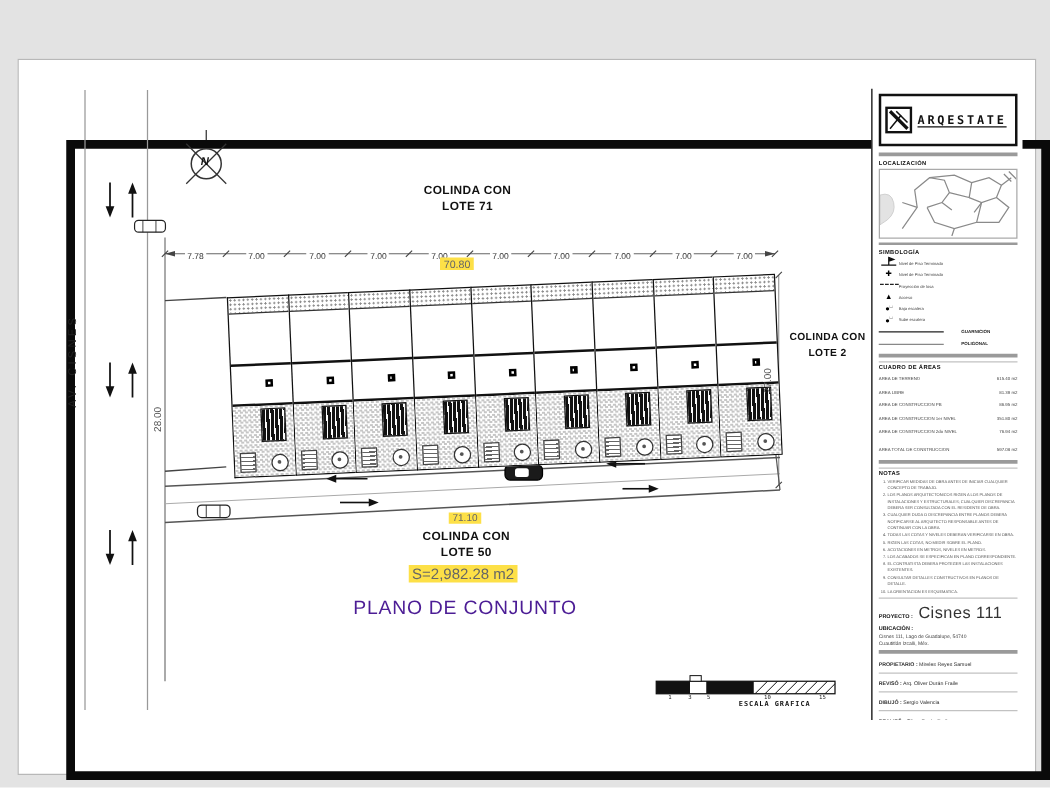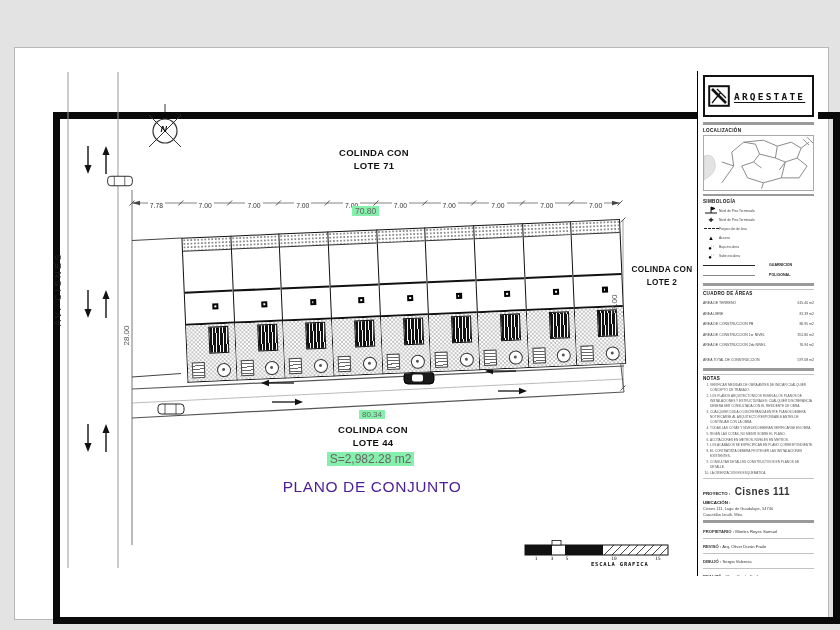--- a/index.html
+++ b/index.html
@@ -8,21 +8,21 @@
   .frame{position:absolute;left:38px;top:64px;width:787px;height:512px;border:7px solid #0a0a0a;box-sizing:border-box;}
   svg.linework{position:absolute;left:0;top:0;pointer-events:none;}
 
   
   .lbl{position:absolute;white-space:nowrap;}
   .colinda{font-size:9.5px;font-weight:600;text-align:center;line-height:13px;letter-spacing:.3px;color:#111;}
   .colinda span{display:block;}
   .dim-row{position:absolute;left:132px;top:196px;width:488px;height:13px;display:flex;}
   .dim-cell{flex:1;text-align:center;line-height:13px;}
   .dim-cell span{font-size:6.8px;color:#333;background:#fff;padding:0 2px;}
-  .graybox{background:#86efac;color:#666;padding:0 3px;}
+  .graybox{background:#fde047;color:#666;padding:0 3px;}
   .vtext{position:absolute;text-align:center;transform:rotate(-90deg);}
   .dimv{font-size:8px;color:#555;}
   .plano-title{font-size:15.5px;letter-spacing:.6px;text-align:center;color:#4c1d95;}
   .area-s{font-size:12px;text-align:center;}
   .scale-num{position:absolute;font-family:"DejaVu Sans Mono",monospace;font-size:4.5px;color:#222;transform:translateX(-50%);}
   .escala-graf{position:absolute;font-family:"DejaVu Sans Mono",monospace;font-weight:bold;font-size:5.5px;letter-spacing:.8px;color:#111;}
   .north-n{position:absolute;font-size:9px;font-weight:bold;font-style:italic;}
 
   
   .lots{position:absolute;left:181px;top:219px;width:439px;height:145px;display:flex;transform:rotate(-2.45deg);transform-origin:100% 0;}
@@ -55,21 +55,21 @@
   .line-row{display:flex;align-items:center;height:10px;}
   .line-sample{width:52px;border-top:1.4px solid #222;}
   .line-sample.gray{border-top:1px solid #888;}
   .line-label{font-size:3.6px;font-weight:bold;color:#222;margin-left:14px;}
   .area-row{display:flex;justify-content:space-between;font-size:3.5px;color:#444;line-height:10.5px;}
   .area-row.total{margin-top:4px;}
   ol.notas{margin:1px 0 0;padding-left:7px;}
   ol.notas li{font-size:3.2px;color:#555;line-height:1.55;margin:0 0 1px;}
   .proj-row{margin:2px 0 1px;}
   .fld-label{font-size:4.4px;font-weight:bold;}
-  .proj-val{font-size:10px;font-weight:700;color:#333;letter-spacing:.4px;}
+  .proj-val{font-size:13px;font-weight:400;color:#333;letter-spacing:.4px;}
   .addr{font-size:4px;color:#444;line-height:1.45;margin-top:1px;}
   .person{font-size:4.2px;color:#333;line-height:11px;}
   .person b{font-size:4.2px;}
 </style>
 </head>
 <body>
 
 <div class="sheet">
   <div class="frame"></div>
 </div>
@@ -288,25 +288,25 @@
 
 <div class="lbl colinda" style="left:623px;top:263px;width:78px;font-size:8.2px;line-height:13px">
   <span>COLINDA CON</span>
   <span>LOTE 2</span>
 </div>
 
 <span class="vtext dimv" style="left:592px;top:300px;width:44px">27.00</span>
 <span class="vtext dimv" style="left:104px;top:331px;width:44px">28.00</span>
 <span class="vtext" style="left:12px;top:284px;width:92px;font-size:9px;letter-spacing:2.5px;color:#222">AV. CISNES</span>
 
-<span class="lbl graybox" style="left:359px;top:410px;font-size:8px">80.34</span>
+<span class="lbl graybox" style="left:359px;top:410px;font-size:8px">71.10</span>
 
 <div class="lbl colinda" style="left:303px;top:423px;width:140px">
   <span>COLINDA CON</span>
-  <span>LOTE 44</span>
+  <span>LOTE 50</span>
 </div>
 
 <div class="lbl area-s" style="left:298px;top:452px;width:145px"><span class="graybox">S=2,982.28 m2</span></div>
 
 <div class="lbl plano-title" style="left:262px;top:478px;width:220px">PLANO DE CONJUNTO</div>
 
 <span class="scale-num" style="left:536px;top:556px">1</span>
 <span class="scale-num" style="left:552px;top:556px">3</span>
 <span class="scale-num" style="left:567px;top:556px">5</span>
 <span class="scale-num" style="left:614px;top:556px">10</span>

